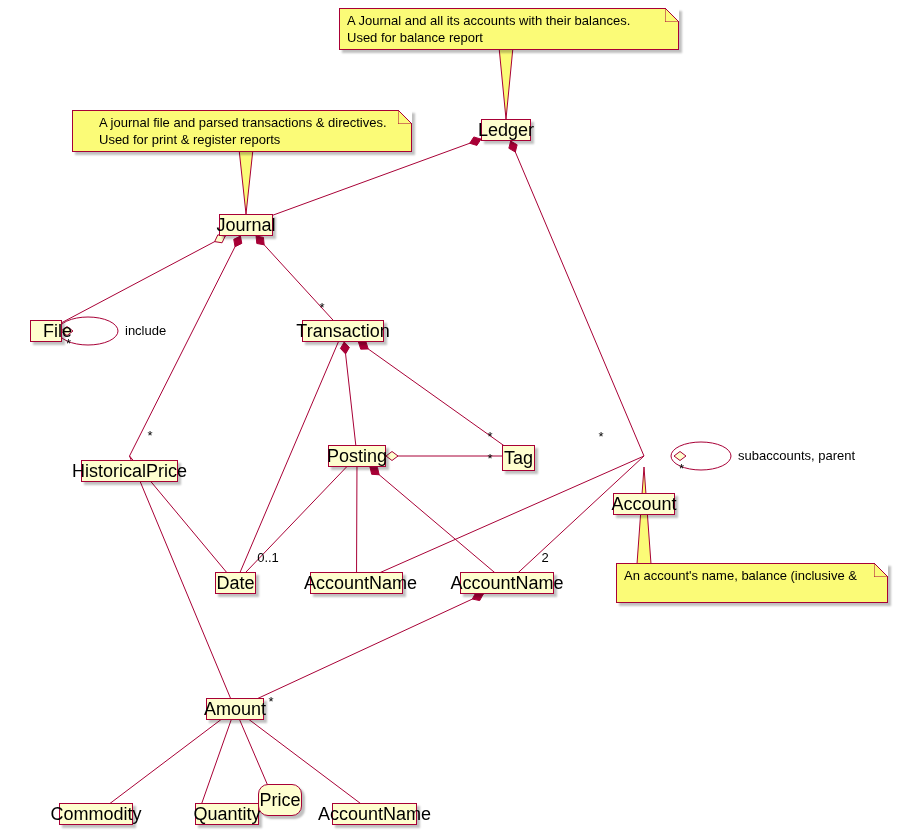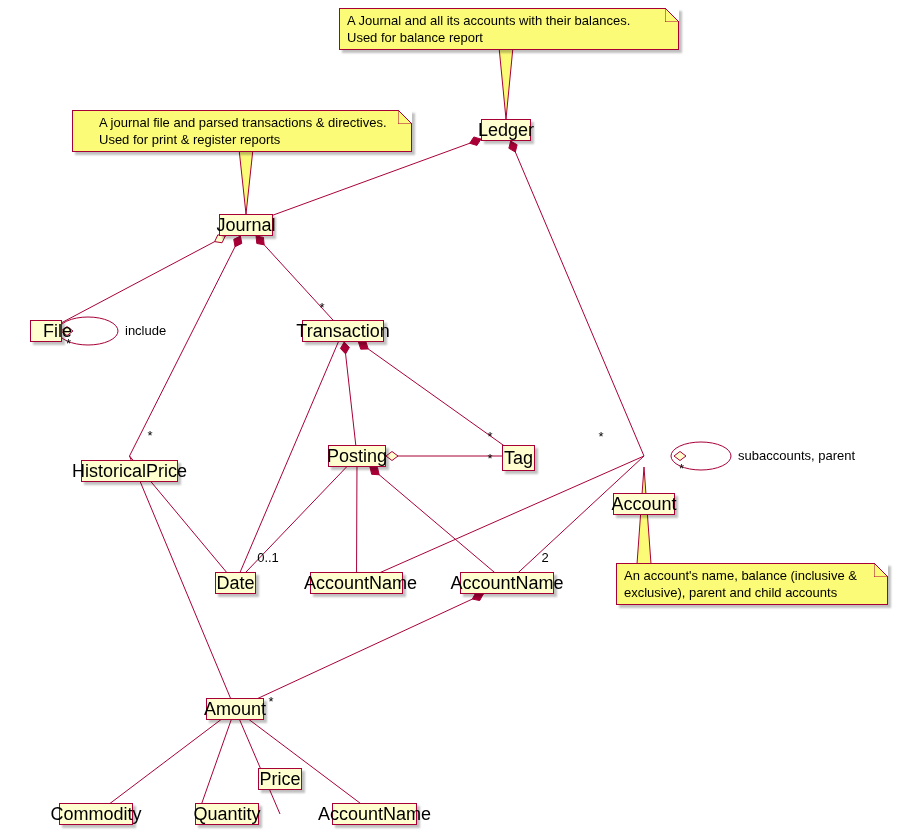--- a/index.html
+++ b/index.html
@@ -179,21 +179,21 @@
       </div>
       <div class="class-node" style="left: 206px; top: 698px; width: 58px; height: 22px;">
         <span>Amount</span>
       </div>
       <div class="class-node" style="left: 59px; top: 803px; width: 74px; height: 22px;">
         <span>Commodity</span>
       </div>
       <div class="class-node" style="left: 166px; top: 803px; width: 64px; height: 22px; margin-left: 29px;">
         <span>Quantity</span>
       </div>
-      <div class="class-node" style="left: 258px; top: 768px; width: 44px; height: 22px;">
+      <div class="class-node" style="left: 258px; top: 784px; width: 44px; height: 32px; border-radius: 10px;">
         <span>Price</span>
       </div>
       <div class="class-node" style="left: 332px; top: 803px; width: 85px; height: 22px;">
         <span>AccountName</span>
       </div>
       <div class="note" style="left: 339px; top: 8px; width: 340px; min-height: 40px;">
         <div class="note-line">A Journal and all its accounts with their balances.</div>
         <div class="note-line">Used for balance report</div>
         <svg width="14" height="14" class="note-fold">
           <path d="M0,0 L14,0 L14,14 Z" fill="#ffffff"></path>
@@ -203,20 +203,19 @@
       <div class="note" style="left: 72px; top: 110px; width: 340px; min-height: 40px; padding-left: 26px;">
         <div class="note-line">A journal file and parsed transactions &amp; directives.</div>
         <div class="note-line">Used for print &amp; register reports</div>
         <svg width="14" height="14" class="note-fold">
           <path d="M0,0 L14,0 L14,14 Z" fill="#ffffff"></path>
           <path d="M0,0 L14,14 L0,14 Z" fill="#FBFB77" stroke="#A80036" stroke-width="1"></path>
         </svg>
       </div>
       <div class="note" style="left: 616px; top: 563px; width: 272px; min-height: 40px;">
         <div class="note-line">An account's name, balance (inclusive &amp;</div>
-        <div class="note-line">exclusive), parent and child accounts</div>
         <svg width="14" height="14" class="note-fold">
           <path d="M0,0 L14,0 L14,14 Z" fill="#ffffff"></path>
           <path d="M0,0 L14,14 L0,14 Z" fill="#FBFB77" stroke="#A80036" stroke-width="1"></path>
         </svg>
       </div>
     </div>
 </div>
 
 </body></html>

